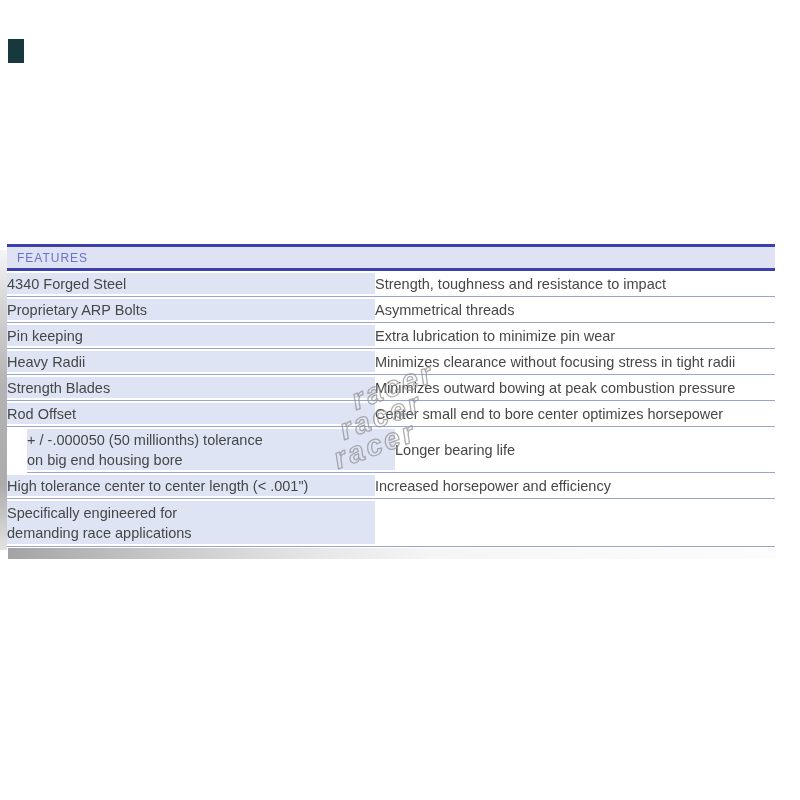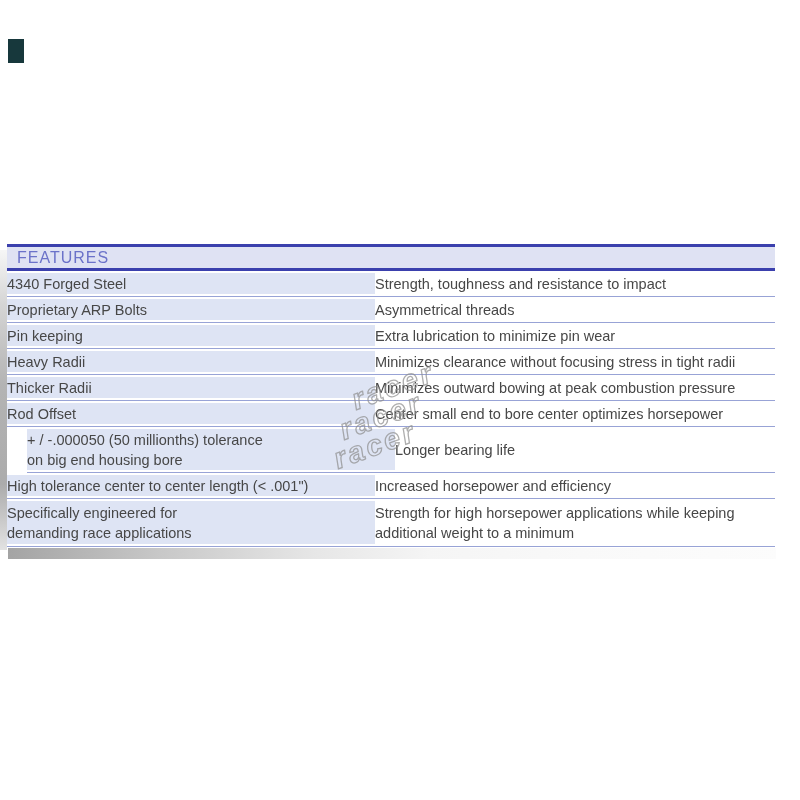--- a/index.html
+++ b/index.html
@@ -68,21 +68,21 @@
   .thead {
     display: flex;
     height: 21px;
     background: #dfe2f3;
     border-top: 3px solid #3b40ad;
     border-bottom: 3px solid #3b40ad;
     align-items: center;
   }
   .th {
     color: #6b72c9;
-    font-size: 16px;
+    font-size: 12px;
     letter-spacing: 1px;
     font-weight: 400;
   }
   .th-features { width: 368px; padding-left: 10px; box-sizing: border-box; }
   .th-benefits { flex: 1; padding-left: 10px; }
 
   .trow {
     display: flex;
     box-sizing: border-box;
     border-bottom: 1px solid #98a3d6;
@@ -183,21 +183,21 @@
       <div class="fcell">
           <span class="cell-text">Heavy Radii</span>
         </div>
       <div class="bcell">
           <span class="cell-text">Minimizes clearance without focusing stress in tight radii</span>
         </div>
     </div>
 
     <div class="trow h1">
       <div class="fcell">
-          <span class="cell-text">Thicker Radii</span>
+          <span class="cell-text">Strength Blades</span>
         </div>
       <div class="bcell">
           <span class="cell-text">Minimizes outward bowing at peak combustion pressure</span>
         </div>
     </div>
 
     <div class="trow h1">
       <div class="fcell">
           <span class="cell-text">Rod Offset</span>
         </div>
@@ -222,24 +222,20 @@
         </div>
       <div class="bcell">
           <span class="cell-text">Increased horsepower and efficiency</span>
         </div>
     </div>
 
     <div class="trow h2b">
       <div class="fcell">
           <span class="cell-text">Specifically engineered for
 demanding race applications</span>
-        </div>
-      <div class="bcell">
-          <span class="cell-text">Strength for high horsepower applications while keeping
-additional weight to a minimum</span>
         </div>
     </div>
 
   </div>
 
   <svg class="watermark" viewBox="0 0 170 135" xmlns="http://www.w3.org/2000/svg">
     <text x="28" y="62" transform="rotate(-20 28 62)">racer</text>
     <text x="16" y="92" transform="rotate(-20 16 92)">racer</text>
     <text x="10" y="121" transform="rotate(-20 10 121)">racer</text>
   </svg>

